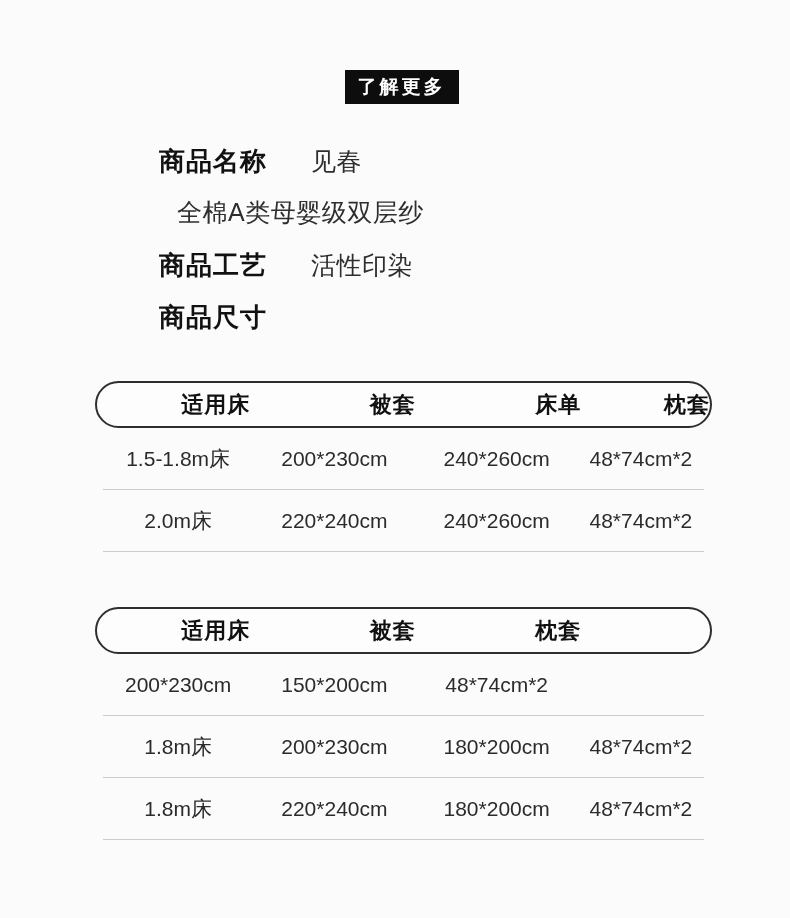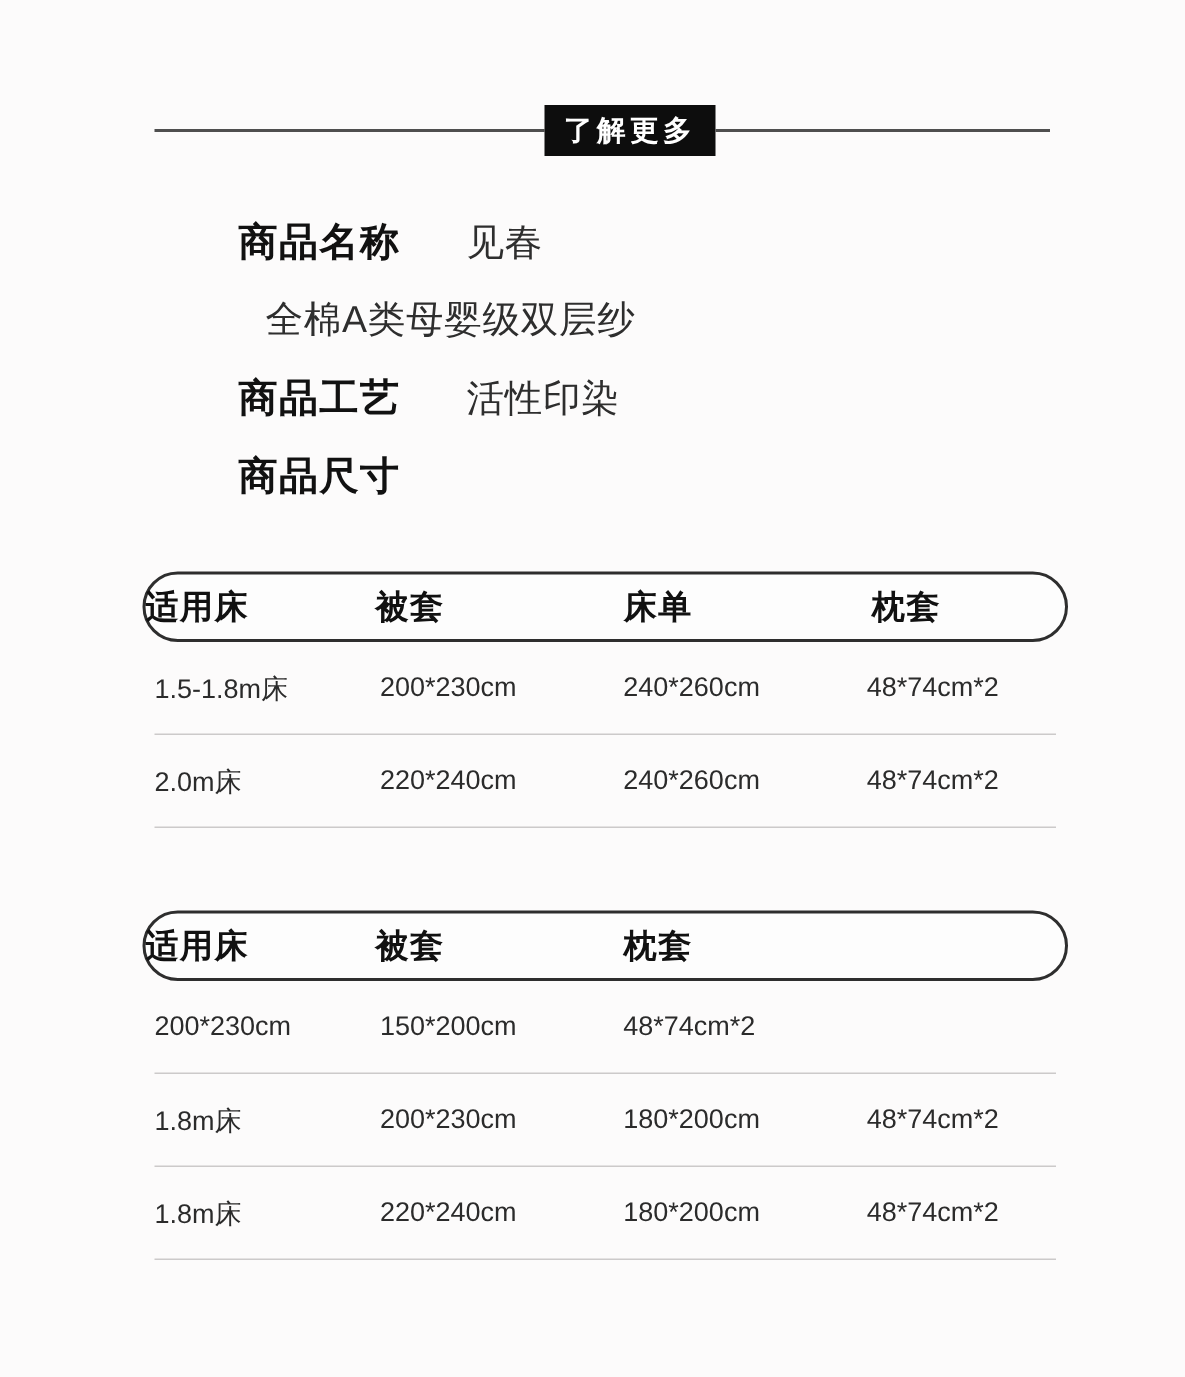--- a/index.html
+++ b/index.html
@@ -14,20 +14,21 @@
   }
 
   
   .learnmore-row {
     margin-top: 70px;
     margin-left: 103px;
     width: 597px;
     height: 34px;
     display: flex;
     align-items: center;
+    flex-direction: column;
   }
   .lm-line { height: 2px; background: #4f4f4f; }
   .lm-line.left  { width: 260px; }
   .lm-line.right { flex: 1; }
   .lm-badge {
     width: 114px;
     height: 34px;
     background: #0d0d0d;
     color: #ffffff;
     font-size: 19px;
@@ -69,36 +70,37 @@
   .pill {
     height: 47px;
     border: 2px solid #2e2e2e;
     border-radius: 26px;
     background: #fdfdfd;
     display: grid;
     grid-template-columns: 25% 27% 27% 21%;
     align-items: center;
   }
   .pill .th {
-    text-align: left;
+    text-align: right;
     font-size: 22px;
     font-weight: bold;
     color: #111111;
     letter-spacing: 1px;
   }
   .t-row {
     display: grid;
     grid-template-columns: 25% 27% 27% 21%;
     align-items: center;
     height: 62px;
     margin: 0 8px;
     border-bottom: 1.5px solid #cccaca;
   }
   .t-row .td {
-    font-size: 18px;
+    text-align: center;
+    font-size: 21px;
     color: #2b2b2b;
     white-space: nowrap;
   }
 </style>
 </head>
 <body>
 
 <div class="learnmore-row">
   <div class="lm-line left"></div>
   <div class="lm-badge">了解更多</div>

